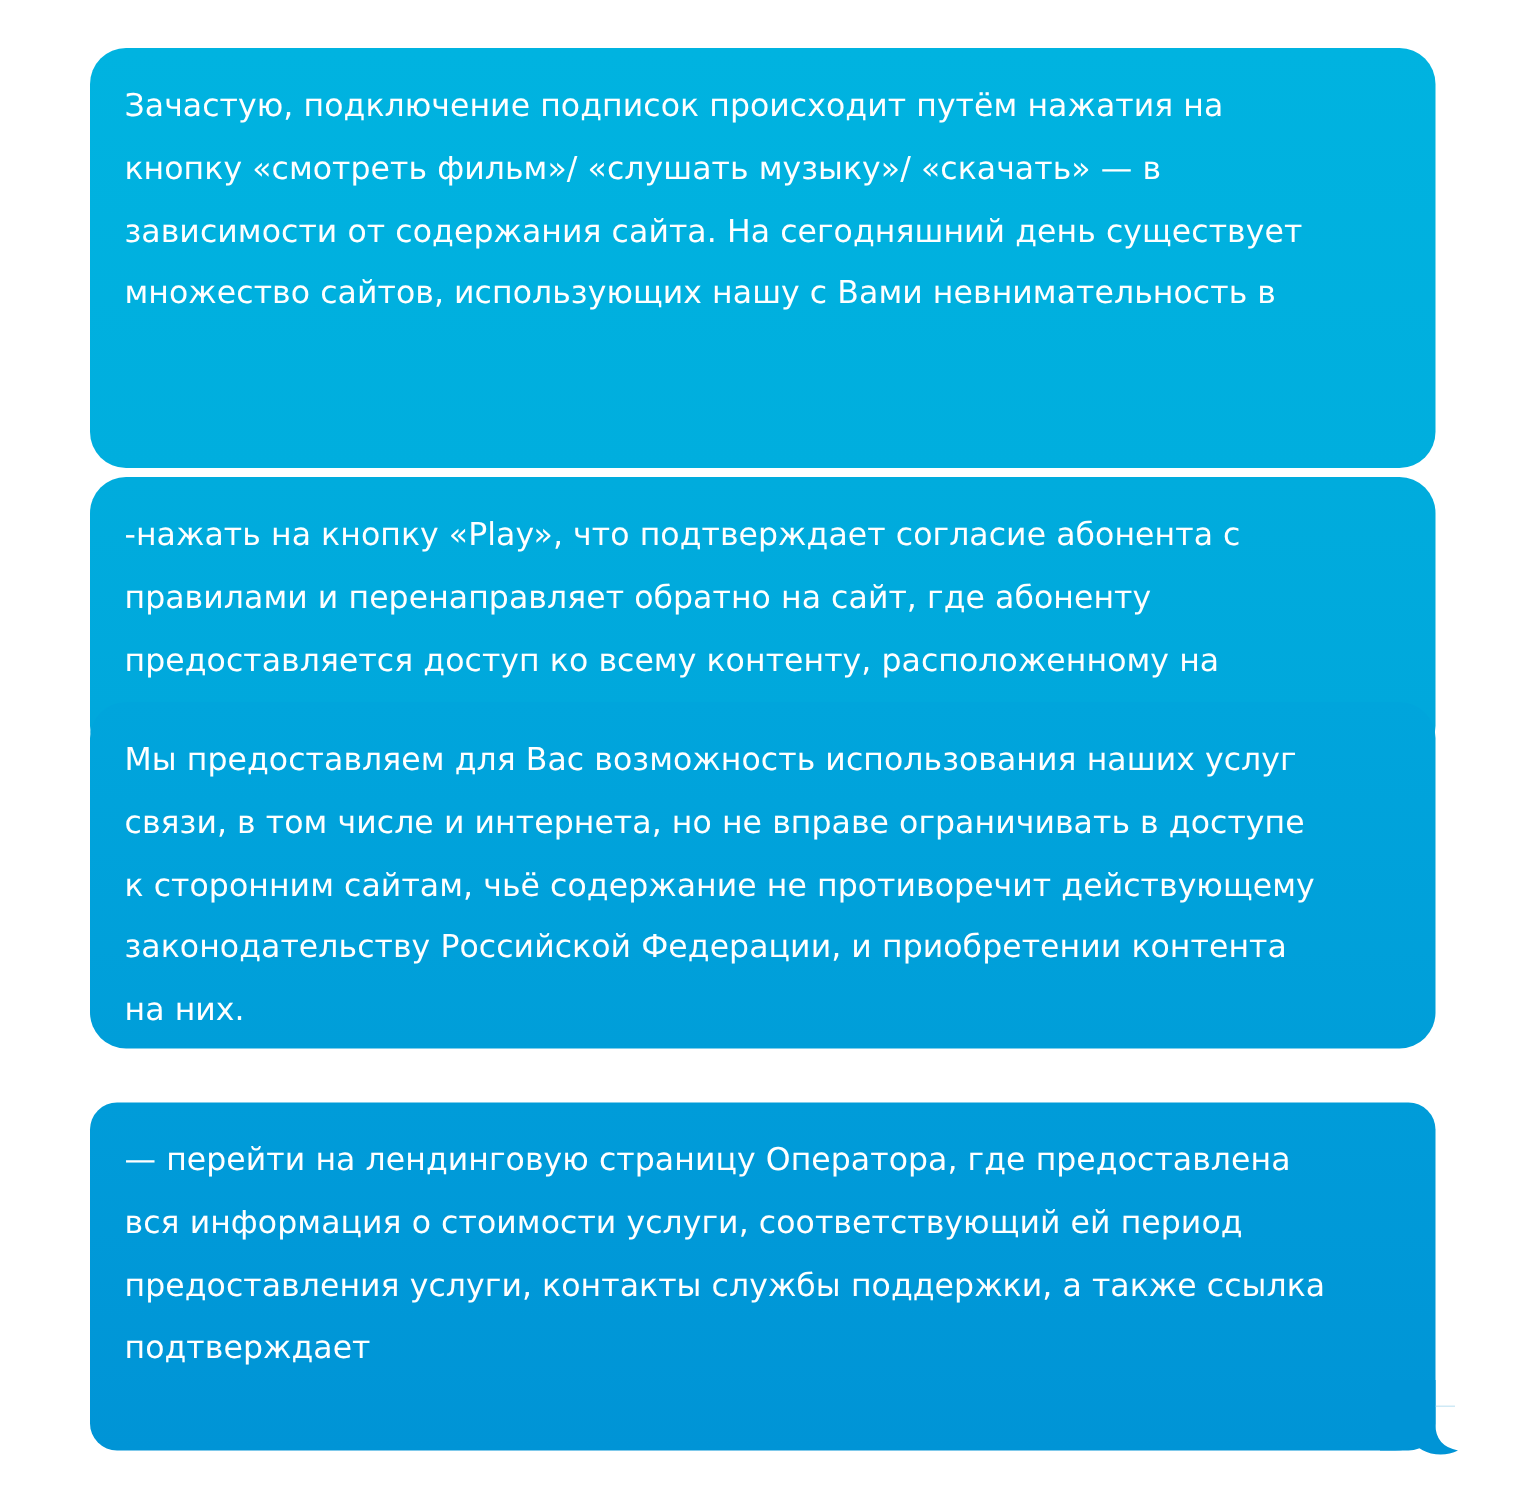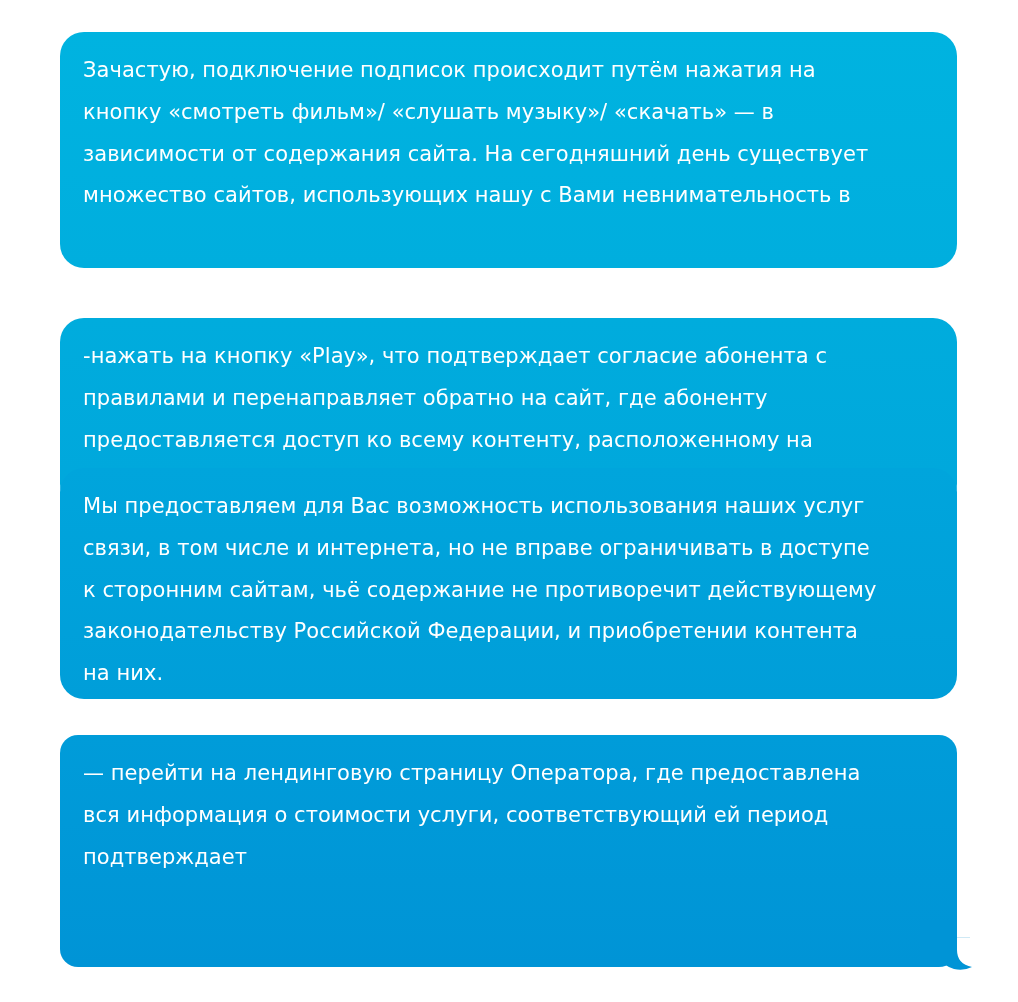--- a/index.html
+++ b/index.html
@@ -23,21 +23,21 @@
       padding: 18px 22px 0 23px;
       color: #ffffff;
       font-size: 21px;
       line-height: 41.8px;
       letter-spacing: 0.05px;
     }
     .bubble p {
       margin: 0;
       white-space: normal;
     }
-    #b1 { top: 32px;  height: 236px; background: linear-gradient(180deg, #00b3e0 0%, #00aede 100%); }
+    #b1 { top: 32px;  height: 280px; background: linear-gradient(180deg, #00b3e0 0%, #00aede 100%); }
     #b2 { top: 280px; height: 190px; background: linear-gradient(180deg, #00acdd 0%, #00a7dc 100%); margin-top: 38px; }
     #b3 { top: 468px; height: 231px; background: linear-gradient(180deg, #00a5dc 0%, #009ed9 100%); }
     #b4 { top: 735px; height: 232px; background: linear-gradient(180deg, #009cd9 0%, #0094d6 100%); border-bottom-right-radius: 0; border-radius: 18px; }
     .tail {
       position: absolute;
       left: 920px;
       top: 920px;
       width: 52px;
       height: 50px;
     }
@@ -68,20 +68,21 @@
   <p>Мы предоставляем для Вас возможность использования наших услуг</p>
   <p>связи, в том числе и интернета, но не вправе ограничивать в доступе</p>
   <p>к сторонним сайтам, чьё содержание не противоречит действующему</p>
   <p>законодательству Российской Федерации, и приобретении контента</p>
   <p>на них.</p>
 </div>
 
 <div class="bubble" id="b4">
   <p>— перейти на лендинговую страницу Оператора, где предоставлена</p>
   <p>вся информация о стоимости услуги, соответствующий ей период</p>
+  <p>предоставления услуги, контакты службы поддержки, а также ссылка</p>
   <p>подтверждает</p>
 </div>
 
 <div class="sep" style="left:957px; top:937px; width:13px;"></div>
 
 <svg class="tail" viewBox="0 0 52 50" xmlns="http://www.w3.org/2000/svg">
   <path d="M0 0 L37 0 L37 30 Q37 44 52 47 Q44 51 34 49 Q28 47 24 44 Q18 47 10 47 L0 47 Z" fill="#0094d6"></path>
 </svg>
 
 </body></html>

